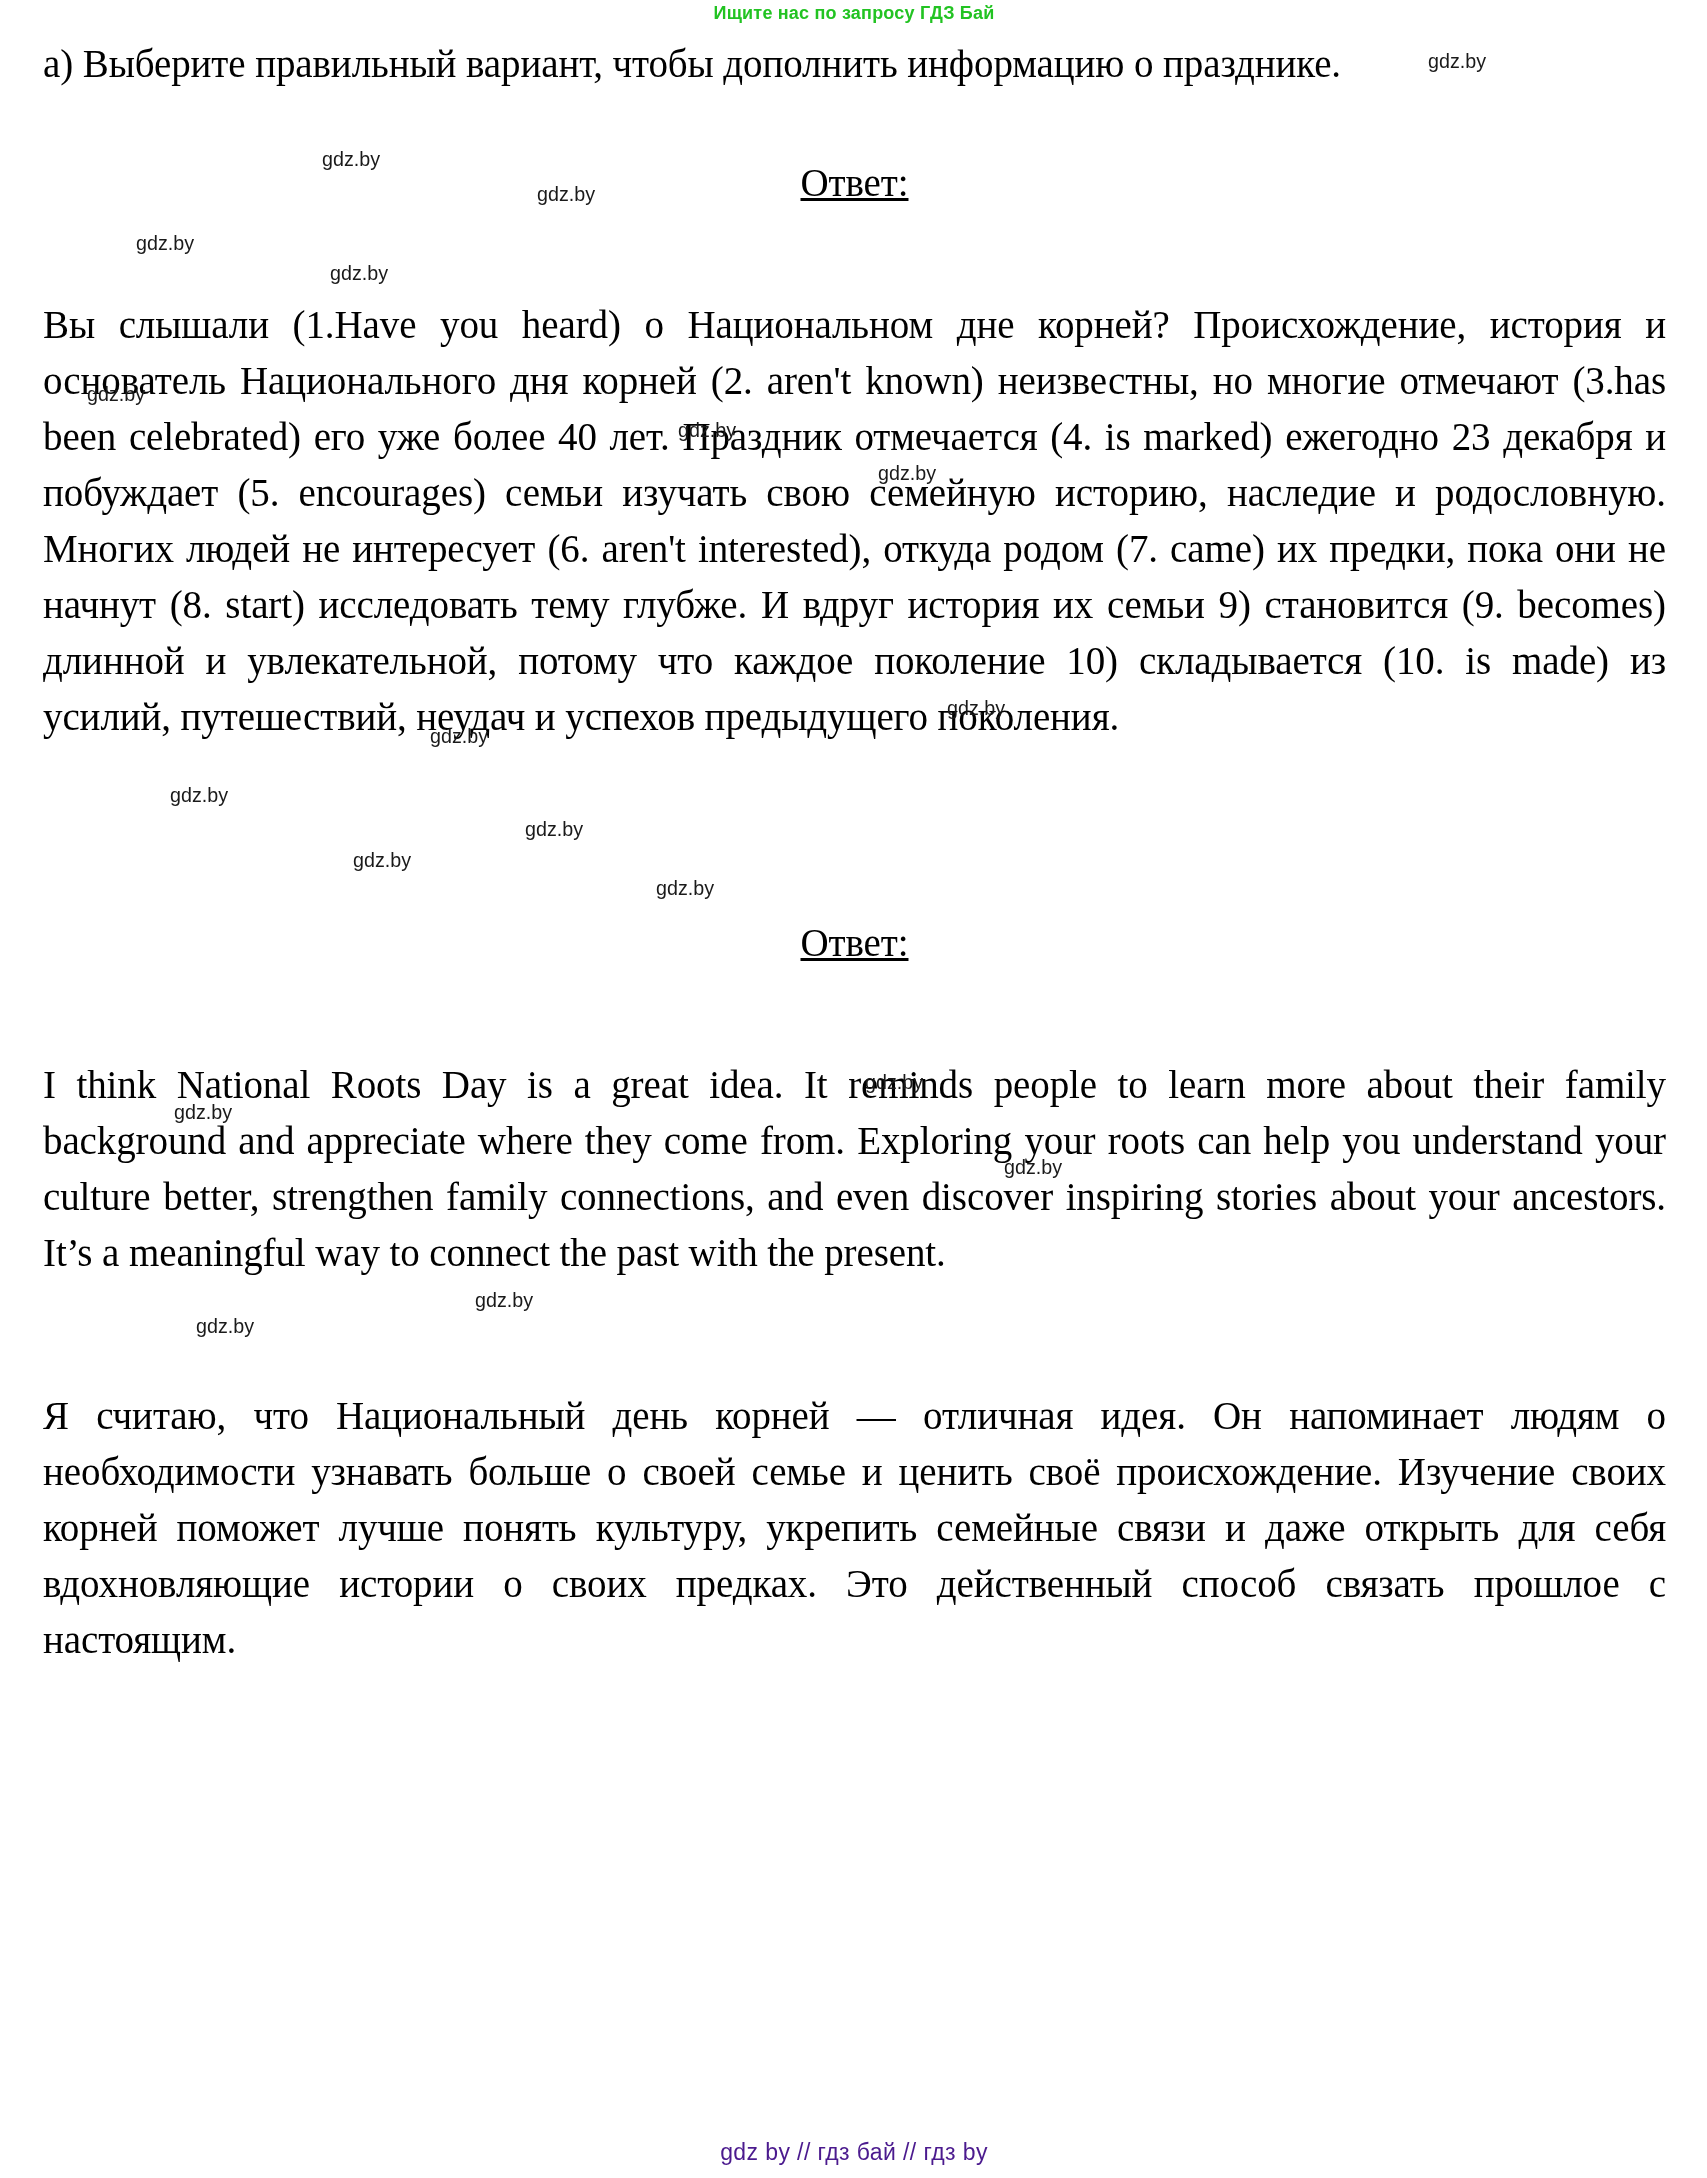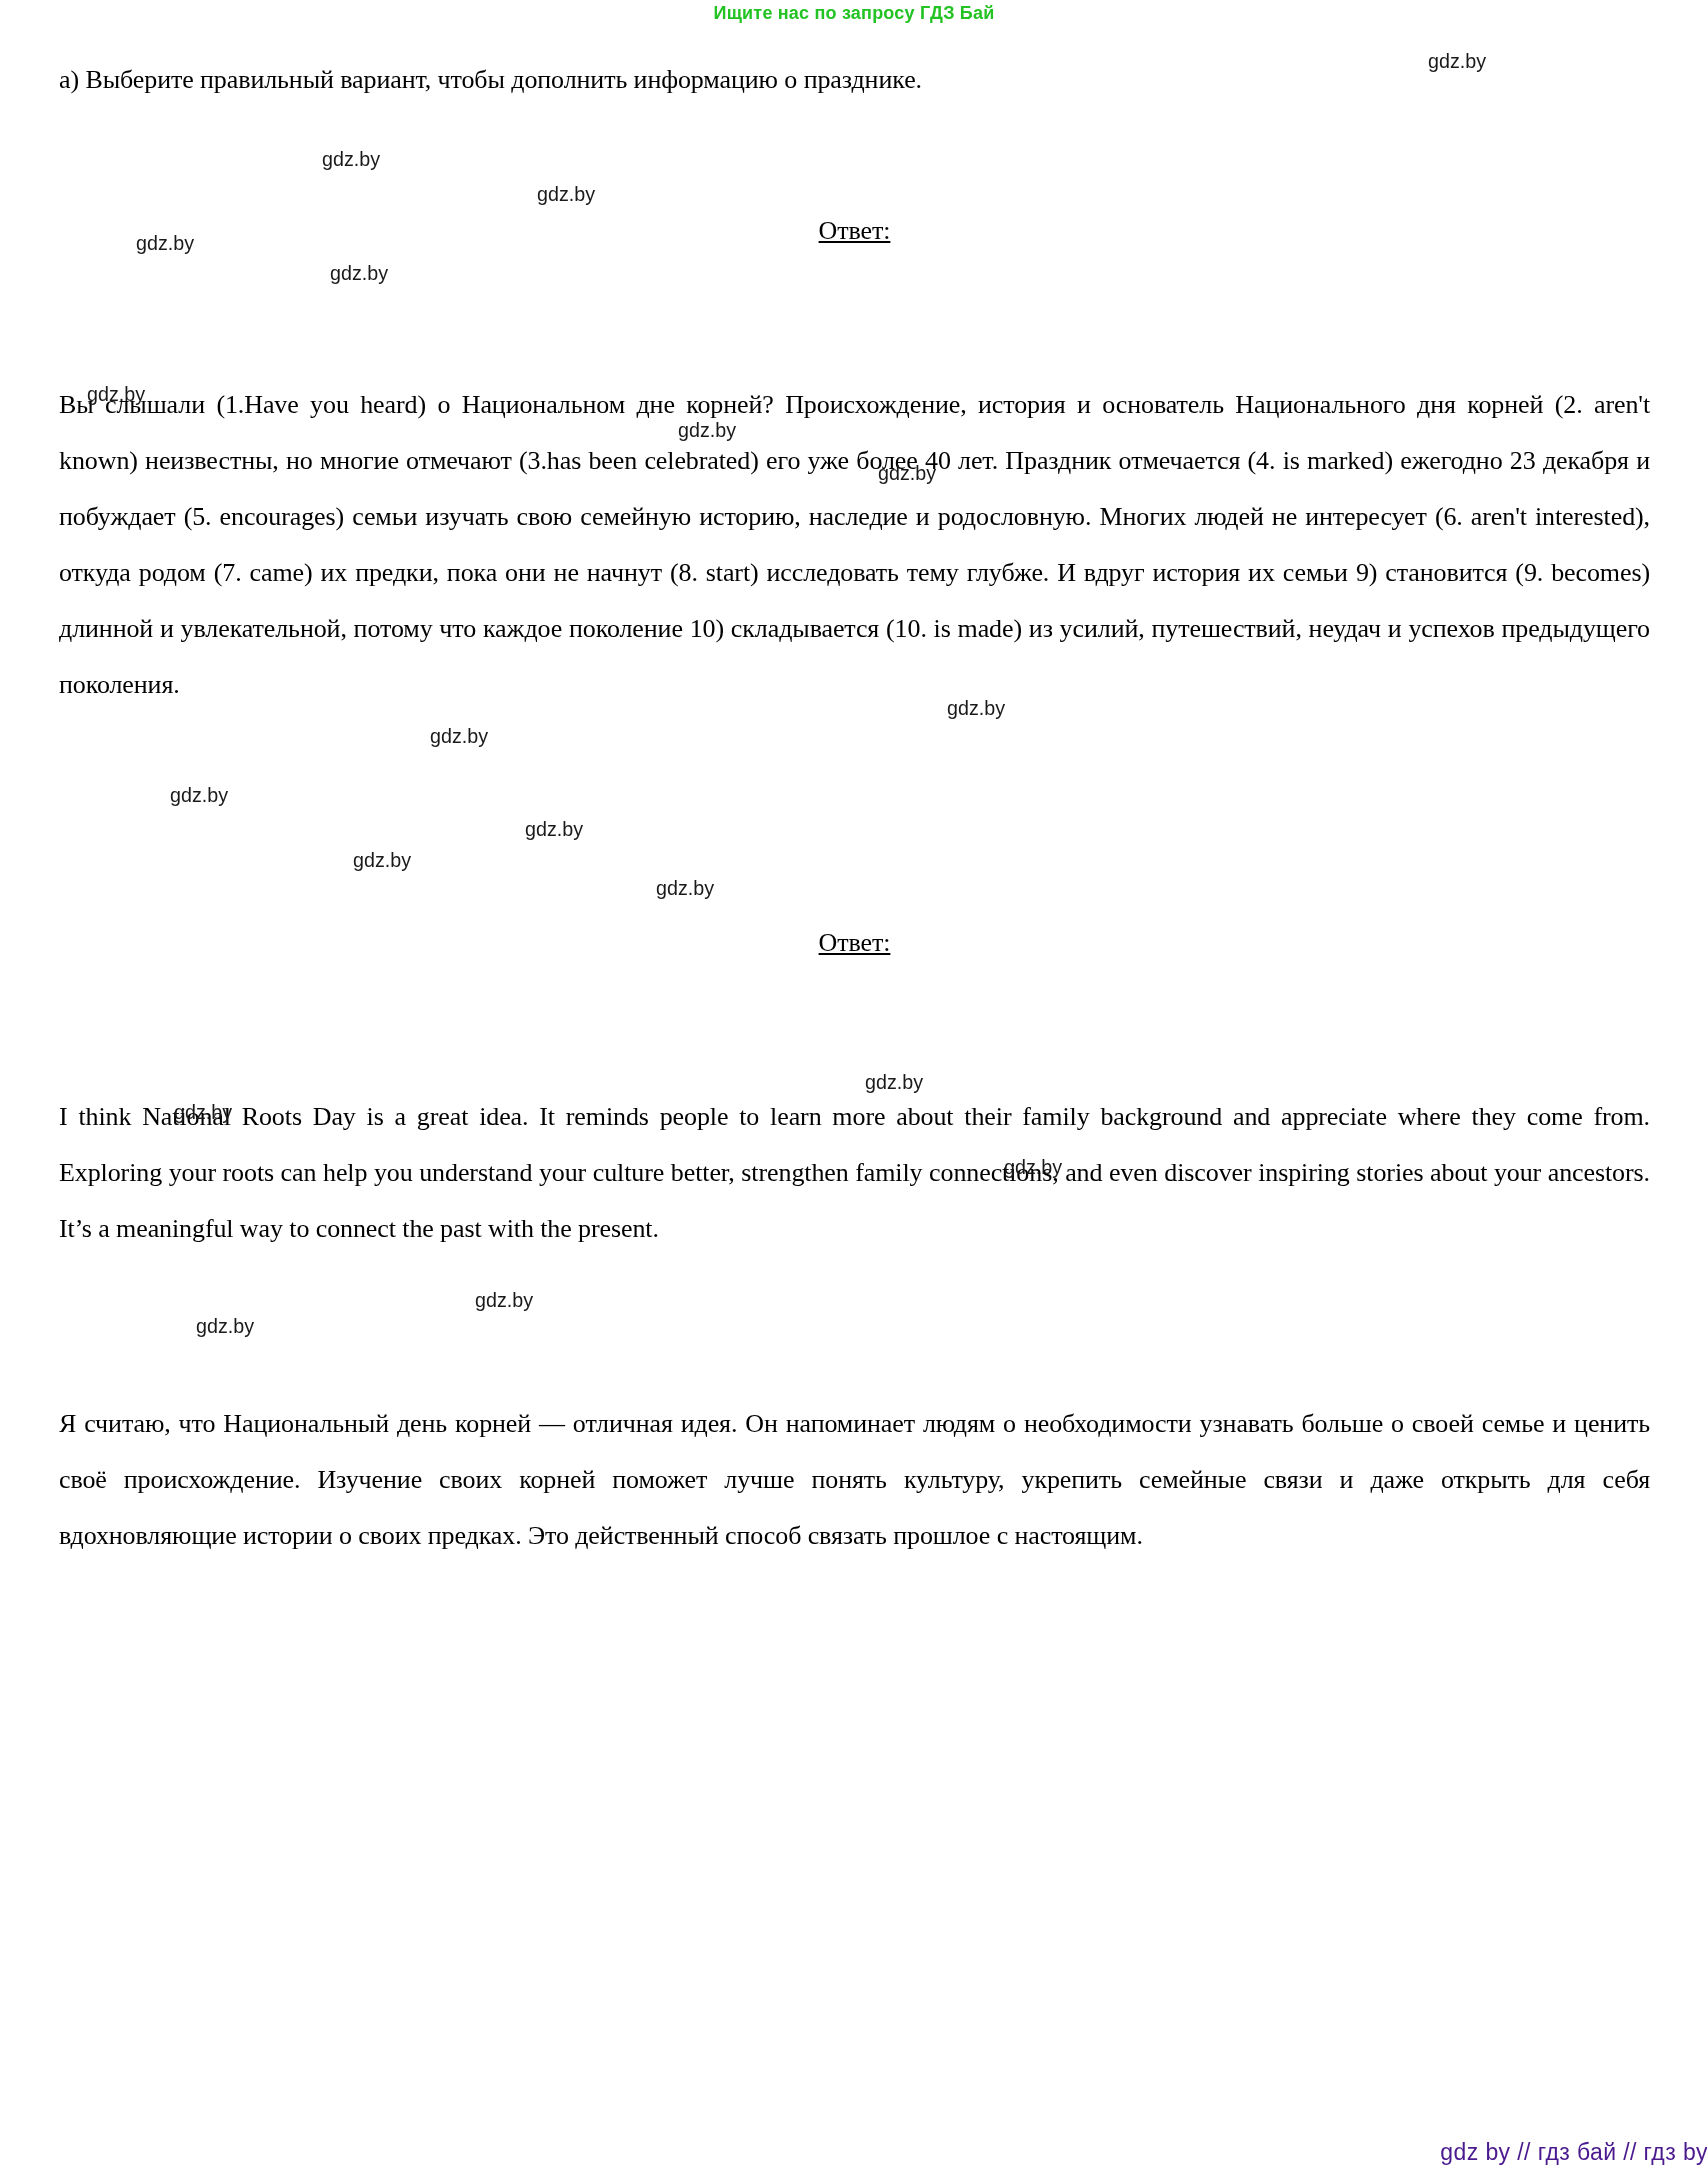--- a/index.html
+++ b/index.html
@@ -47,23 +47,23 @@
   h1.ex-title {
     font-family: "Liberation Serif", "DejaVu Serif", serif;
     font-weight: bold;
     font-size: 40px;
     line-height: 50px;
     margin: 0 0 5.4px 0;
     letter-spacing: -0.2px;
   }
 
   p.para {
-    font-size: 26px;
+    font-size: 39px;
     line-height: 56px;
-    margin: 16px;
+    margin: 0;
     text-align: justify;
     text-justify: inter-word;
     letter-spacing: -0.1px;
   }
   p.para.nojust { text-align: center; text-decoration: underline; }
   .gap-md  { height: 63px; }
   .gap-lg  { height: 86px; }
   .gap-xl  { height: 107px; }
 
   b, .b { font-weight: normal; }
@@ -78,21 +78,21 @@
     white-space: nowrap;
     pointer-events: none;
   }
 
   
   .footer {
     position: absolute;
     left: 0;
     bottom: 12.5px;
     width: 100%;
-    text-align: right;
+    text-align: center;
     font-family: "Liberation Sans", "DejaVu Sans", sans-serif;
     font-size: 23px;
     line-height: 27px;
     color: #4b1a8e;
     letter-spacing: 0.4px;
   }
 </style>
 </head>
 <body>
 

